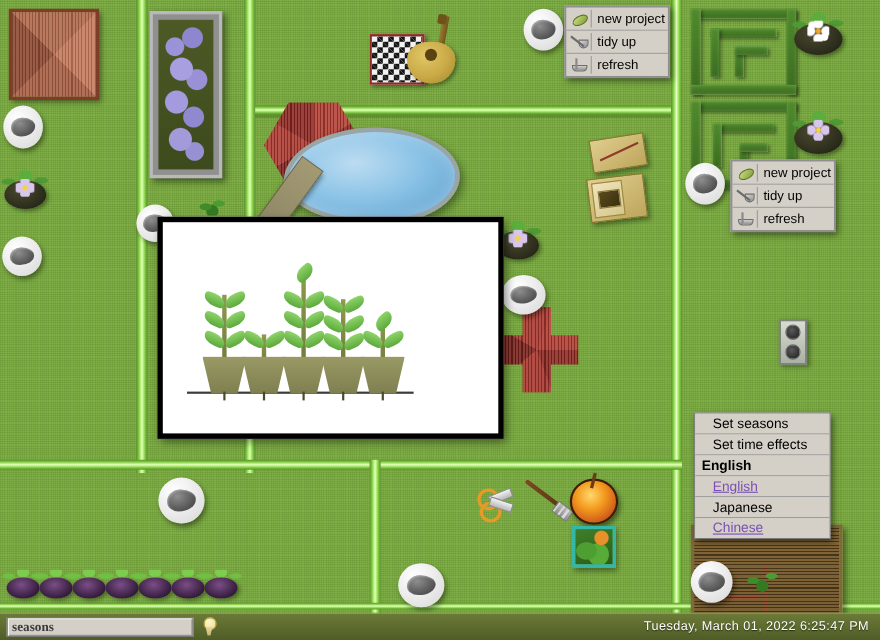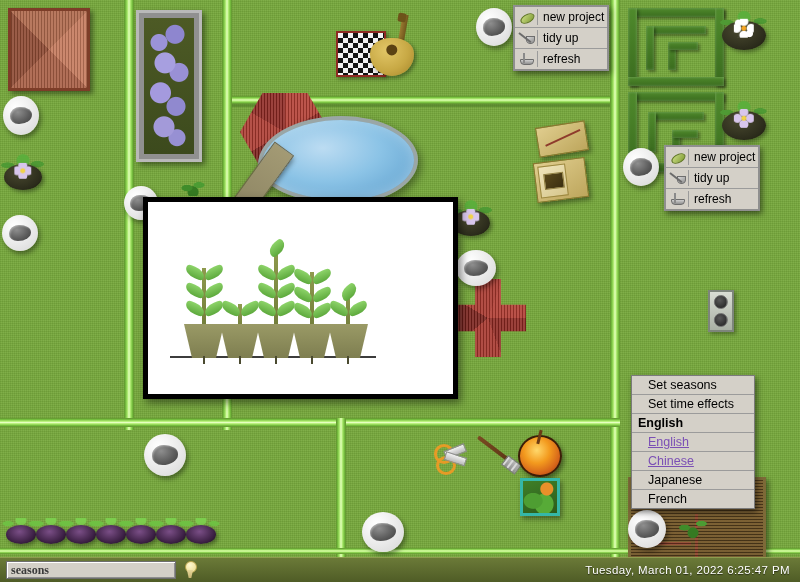--- a/index.html
+++ b/index.html
@@ -686,23 +686,22 @@
       <span class="ctx-ico ico-hoe"></span>
       <span>refresh</span>
     </div>
   </div>
 
   <div class="listmenu" style="left:631px;top:375px;width:122px;">
     <div class="lm-item">Set seasons</div>
     <div class="lm-item">Set time effects</div>
     <div class="lm-header">English</div>
     <div class="lm-item link">English</div>
+    <div class="lm-item">Japanese</div>
     <div class="lm-item link">Chinese</div>
-    <div class="lm-item">Japanese</div>
-    <div class="lm-item">French</div>
   </div>
 
   <div class="taskbar">
     <div class="searchbox">
       <span>seasons</span>
     </div>
     <div class="bulb">
       <span class="glass"></span>
       <span class="base"></span>
     </div>

